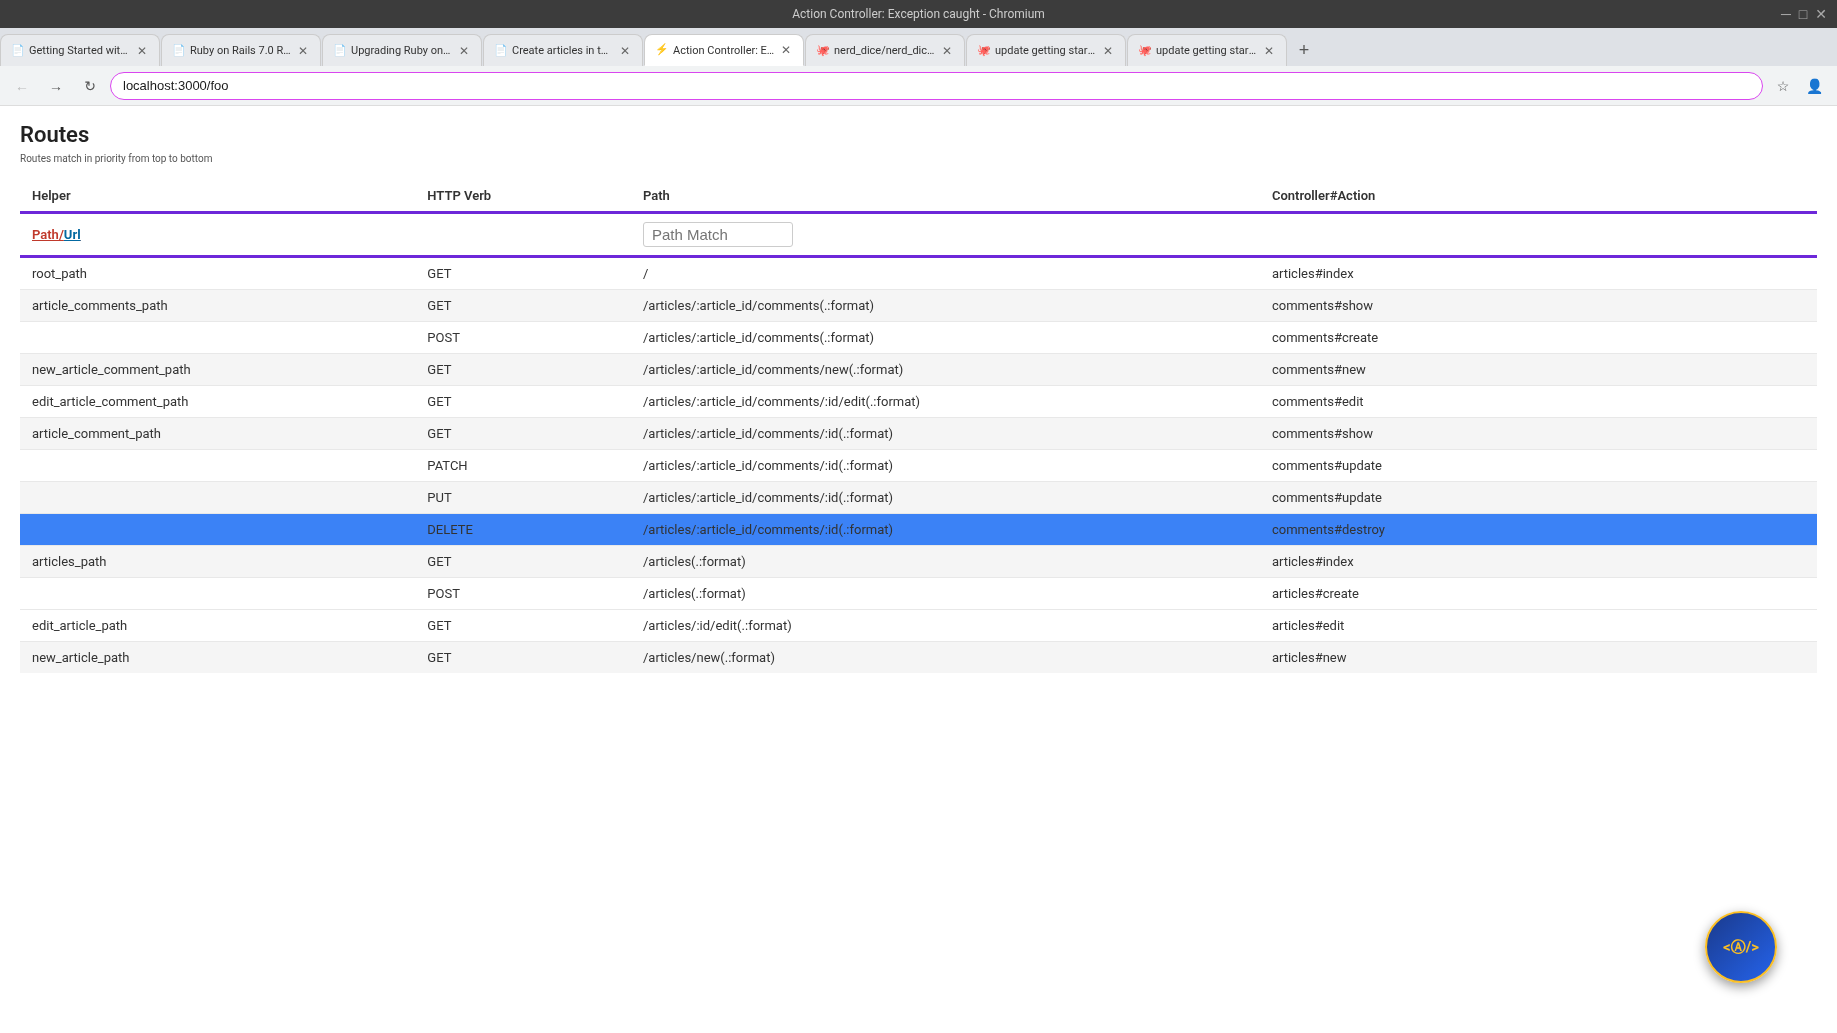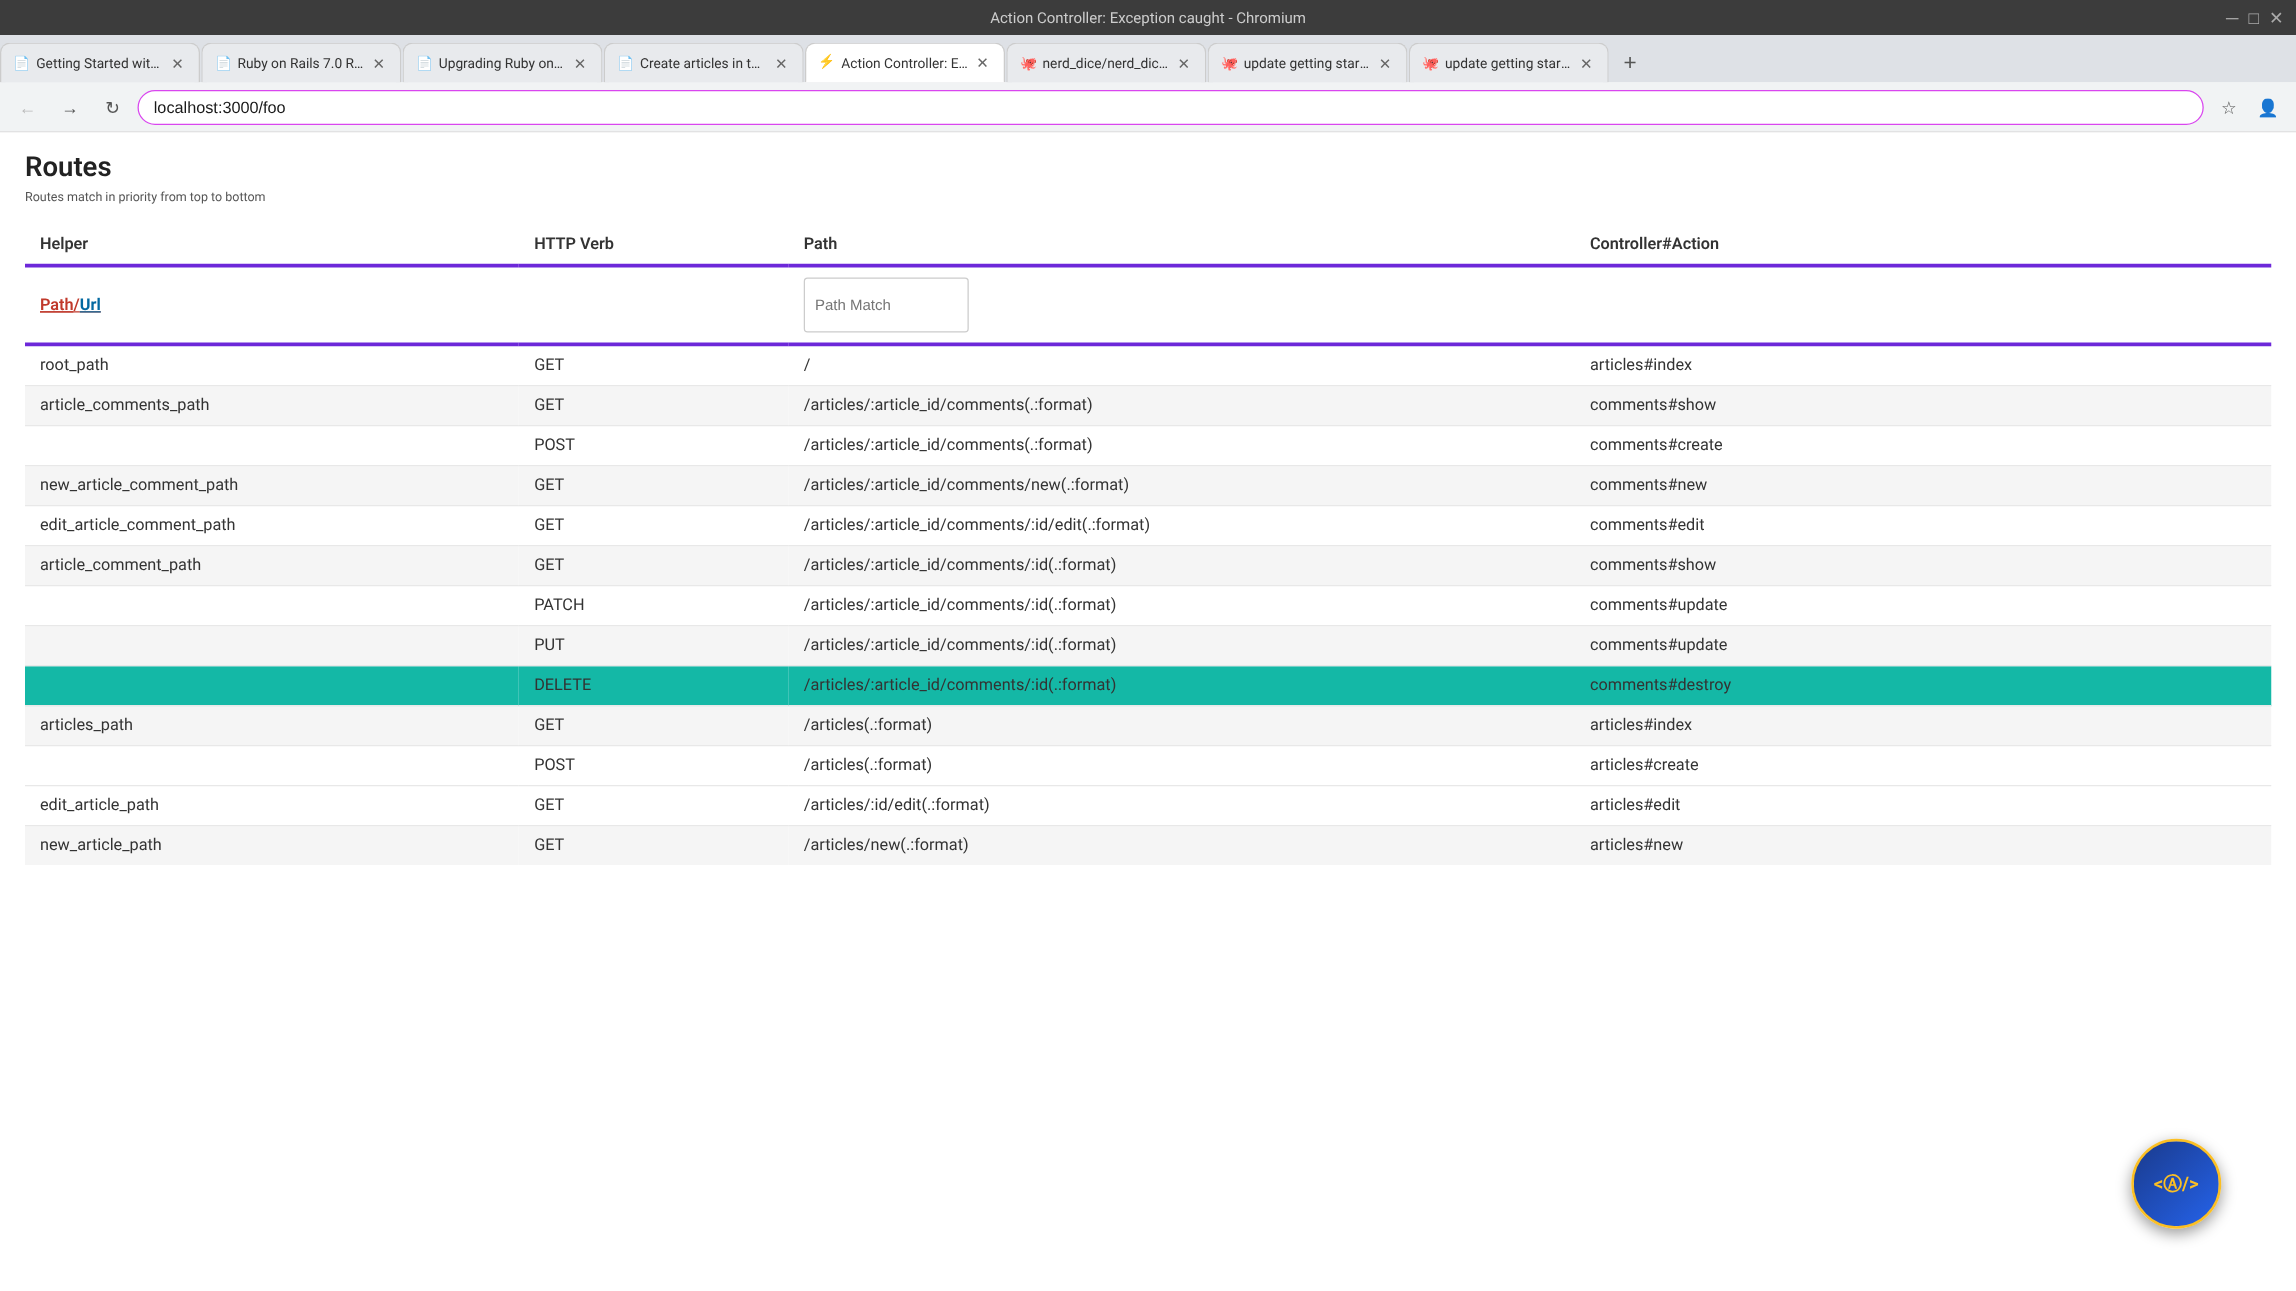--- a/index.html
+++ b/index.html
@@ -158,23 +158,23 @@
       font-weight: 600;
       text-decoration: underline;
       cursor: pointer;
       display: flex;
       gap: 0;
     }
 
     .path-match-input {
       border: 1px solid #ccc;
       border-radius: 3px;
-      padding: 14px 8px;
-      font-size: 12px;
-      width: 132px;
+      padding: 3px 8px;
+      font-size: 15px;
+      width: 150px;
       color: #999;
       outline: none;
     }
 
     .routes-table tbody tr {
       border-top: 1px solid #e8e8e8;
     }
     .routes-table tbody tr:nth-child(even) {
       background: #f9f9f9;
     }
@@ -349,21 +349,21 @@
           <td>PATCH</td>
           <td>/articles/:article_id/comments/:id(.:format)</td>
           <td>comments#update</td>
         </tr>
         <tr style="background: rgb(245, 245, 245);">
           <td></td>
           <td>PUT</td>
           <td>/articles/:article_id/comments/:id(.:format)</td>
           <td>comments#update</td>
         </tr>
-        <tr style="background: #14b8a6;">
+        <tr style="background: #3b82f6;">
           <td></td>
           <td>DELETE</td>
           <td>/articles/:article_id/comments/:id(.:format)</td>
           <td>comments#destroy</td>
         </tr>
         <tr style="background: rgb(245, 245, 245);">
           <td>articles_path</td>
           <td>GET</td>
           <td>/articles(.:format)</td>
           <td>articles#index</td>

